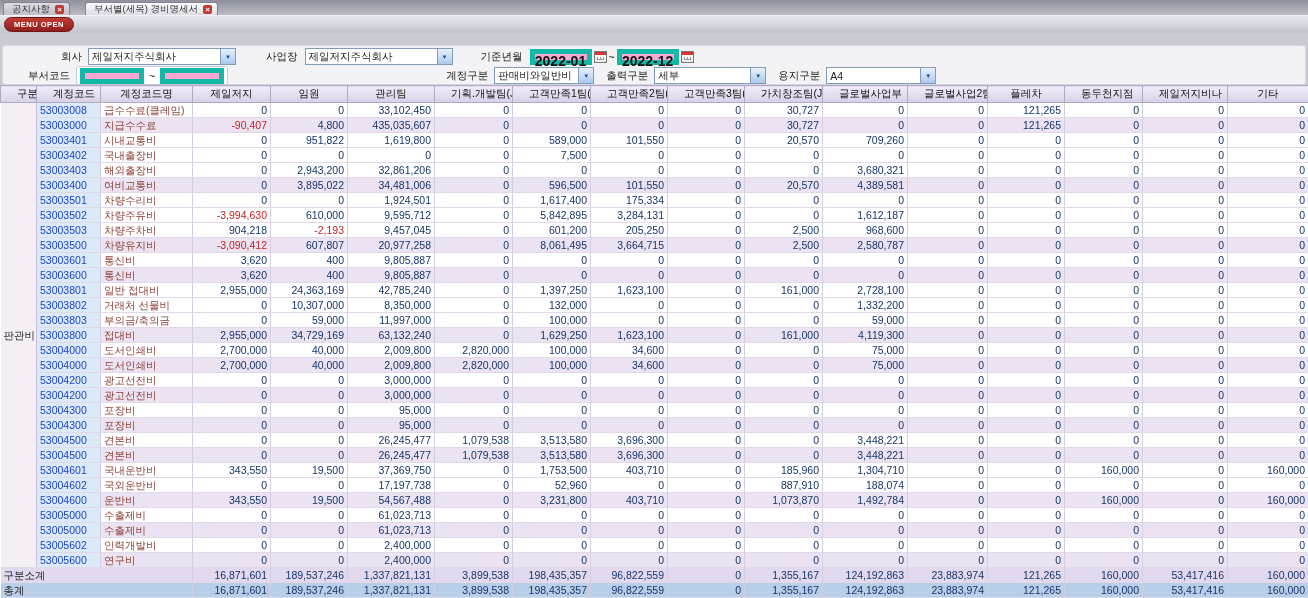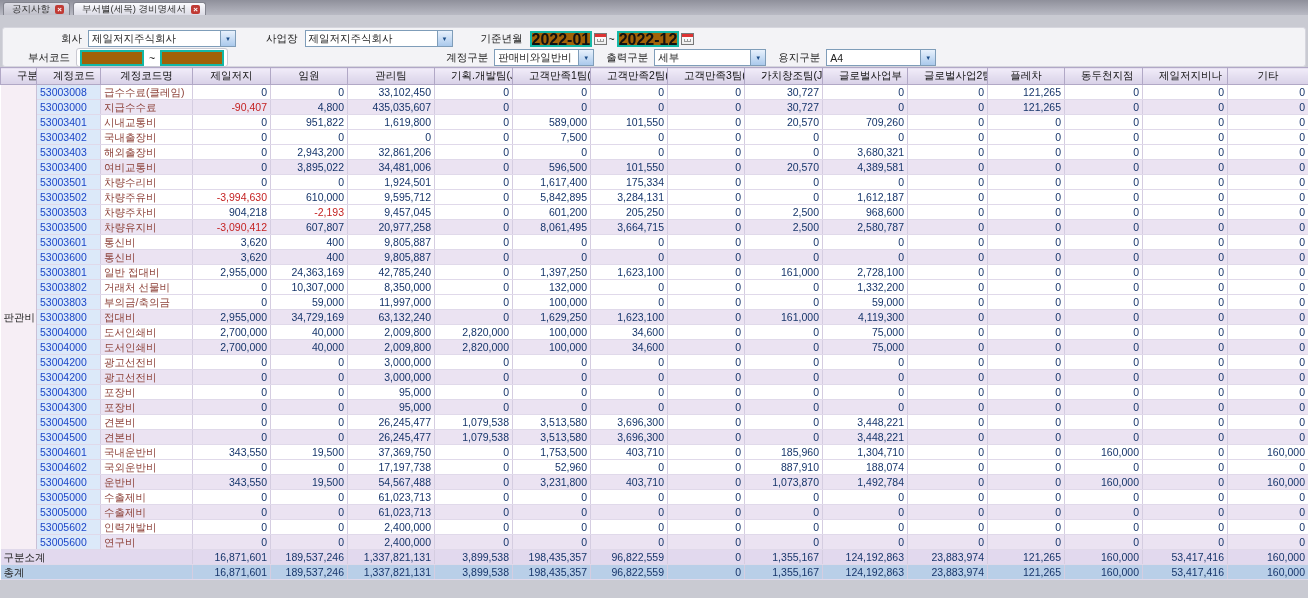--- a/index.html
+++ b/index.html
@@ -1,33 +1,33 @@
 <!DOCTYPE html>
 <html style="--code-blue: #1b46c8; --name-maroon: #8c4038; --num-navy: #16356b; --neg-red: #c42222; --total-blue: #b9cfe8; --accent-red: #a02020;"><head>
 <meta charset="utf-8">
 <style>
 *{margin:0;padding:0;box-sizing:border-box}
 html,body{width:1308px;height:598px;overflow:hidden}
 body{background:#c9cad2;font-family:"Liberation Sans","DejaVu Sans",sans-serif;font-size:11px;color:#222}
 
-.tabbar{height:15px;background:linear-gradient(#8f909b,#b9bac4);display:flex;align-items:flex-end;padding-left:3px;gap:3px}
+.tabbar{height:15px;background:linear-gradient(#8f909b,#b9bac4);display:flex;align-items:flex-end;padding-left:3px;gap:15px}
 .tab{display:flex;align-items:center;gap:5px;height:13px;padding:0 5px 0 8px;font-size:9.5px;color:#333;background:linear-gradient(#dcdce4,#bfbfc9);border:1px solid #83848e;border-bottom:none;border-radius:3px 3px 0 0;white-space:nowrap}
 .tab.active{background:linear-gradient(#fbfbfe,#dcdce6)}
 .tab-close{width:9px;height:9px;background:#c03a34;color:#fff;font-size:8px;line-height:9px;text-align:center;border-radius:2px;font-weight:bold;cursor:pointer}
 
 .menubar{height:18px;background:linear-gradient(#e7e7ee,#c2c3cd);display:flex;align-items:center;padding-left:4px;border-top:1px solid #f2f2f6}
 .menu-open{background:linear-gradient(#c23b35,#8f1f1c);color:#fff;font-size:7.5px;font-weight:bold;padding:2px 9px;border-radius:8px;letter-spacing:.5px;border:1px solid #6e1513;cursor:pointer}
 .spacer{height:12px}
 
 .filters{height:40px;background:#f3f3f6;border:1px solid #d6d6de;border-radius:3px;margin:0 2px;padding:1px 0}
 .frow{height:19px;display:flex;align-items:center;font-size:10.5px;color:#222;white-space:nowrap}
 .dd{height:17px;background:#fff;border:1px solid #7f9db9;display:flex;align-items:center;cursor:pointer}
 .dd-text{flex:1;padding:0 3px;font-size:10.5px;overflow:hidden}
 .dd-arrow{width:15px;height:15px;background:linear-gradient(#e8f1fc,#aac9ec);border-left:1px solid #7f9db9;color:#1d4e89;font-size:6px;display:flex;align-items:center;justify-content:center}
-.tinput{height:16px;border:2px solid #14b8a6;background:#a16207;font-size:16px}
+.tinput{height:16px;border:5px solid #14b8a6;background:#f9a8d4;font-size:14px}
 .date{width:62px;text-align:center;font-weight:bold;color:#111;line-height:14px}
 .code-in{width:64px}
 .cal{width:13px;height:12px;border:1px solid #777;background:linear-gradient(#fff,#eee);position:relative;margin-left:2px;display:inline-block;cursor:pointer}
 .cal::before{content:"";position:absolute;top:0;left:0;right:0;height:3px;background:#d33}
 .cal::after{content:"";position:absolute;left:2px;right:2px;top:5px;bottom:2px;background:repeating-linear-gradient(90deg,#999 0 1px,transparent 1px 3px),repeating-linear-gradient(0deg,#999 0 1px,transparent 1px 3px)}
 .gbox{background:#fff;border:1px solid #c9c9d2;border-radius:3px;padding:1px 3px;display:flex;align-items:center;gap:3px;height:19px}
 .tilde{padding:0 2px}
 
 .gridwrap{background:#fff}
 table{border-collapse:collapse;table-layout:fixed;width:1308px;font-size:10.5px}
@@ -53,20 +53,23 @@
     <div class="tab">
       <span>공지사항</span>
       <span class="tab-close">×</span>
     </div>
     <div class="tab active">
       <span>부서별(세목) 경비명세서</span>
       <span class="tab-close">×</span>
     </div>
   </div>
 
+  <div class="menubar">
+    <span class="menu-open">MENU OPEN</span>
+  </div>
 
   <div class="spacer"></div>
 
   <div class="filters">
     <div class="frow">
       <span style="margin-left:58px">회사</span>
       <div class="dd" style="width:148px;margin-left:6px">
         <span class="dd-text">제일저지주식회사</span>
         <span class="dd-arrow">▼</span>
       </div>

